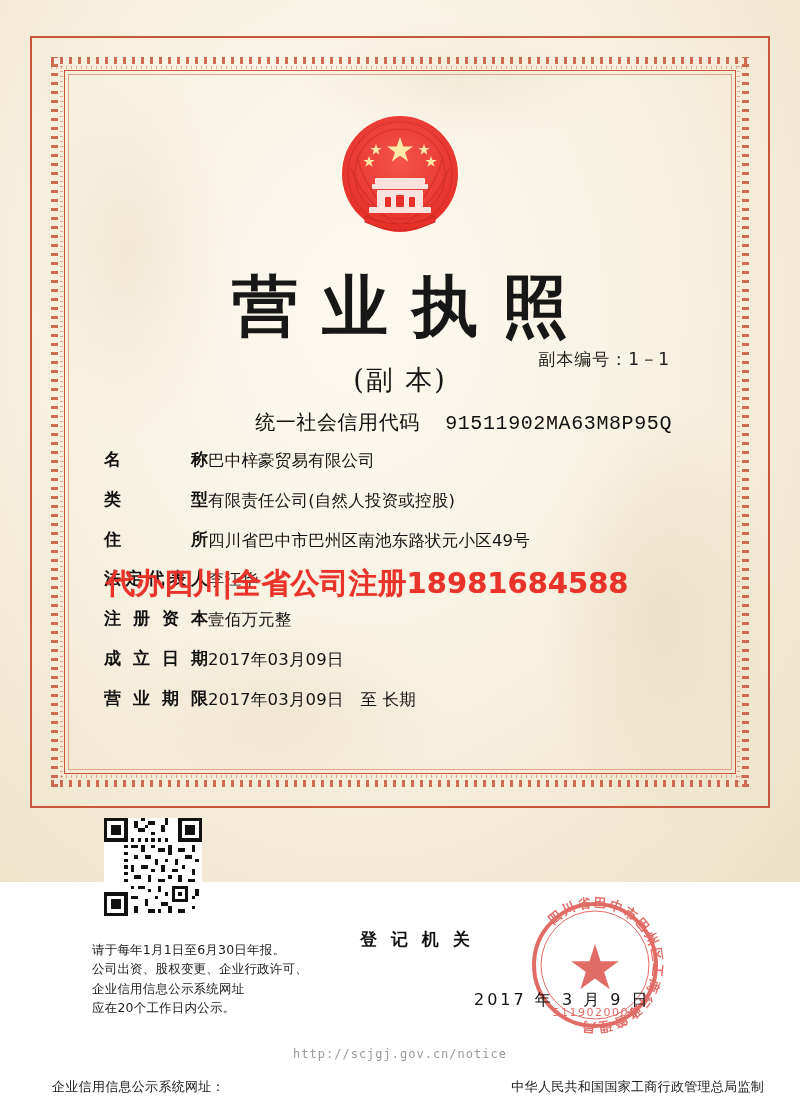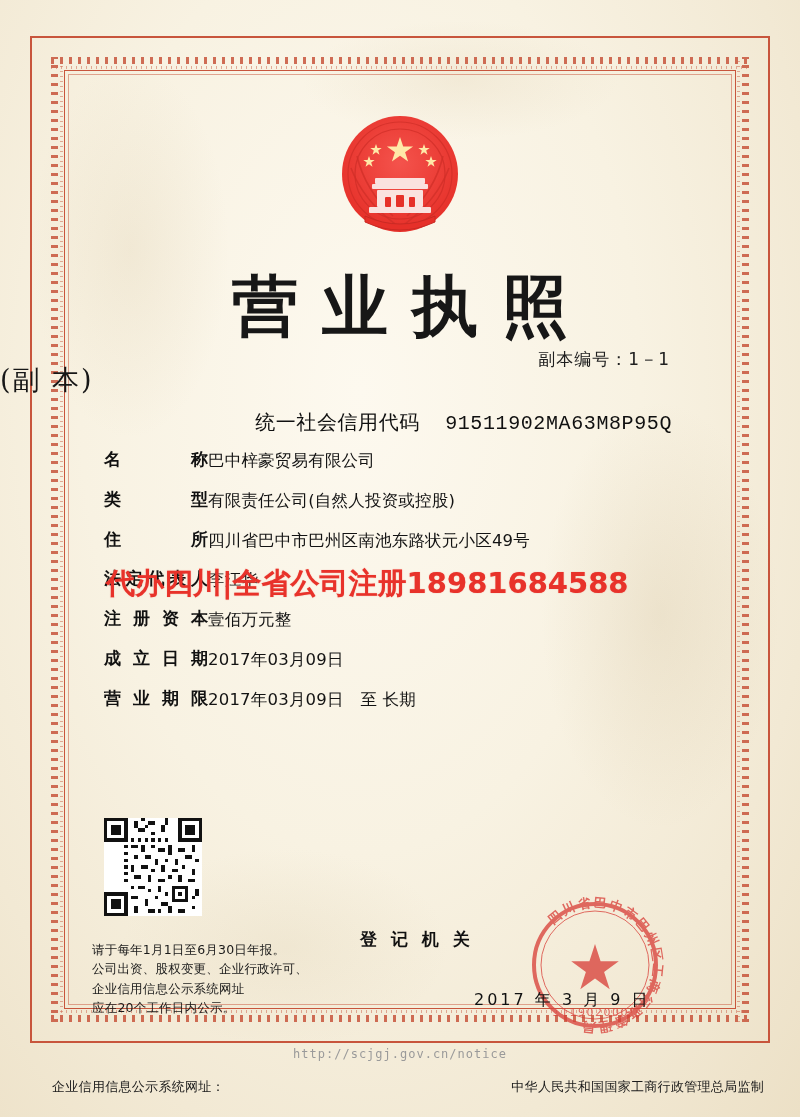--- a/index.html
+++ b/index.html
@@ -12,21 +12,21 @@
     height: 1117px;
     font-family: "DejaVu Sans", "Liberation Sans", sans-serif;
     overflow: hidden;
     position: relative;
   }
 
   
   #certificate {
     position: absolute;
     left: 0; top: 0;
-    width: 800px; height: 1117px;
+    width: 800px; height: 882px;
     background:
       radial-gradient(ellipse at 45% 35%, #fdf9ef 0%, #f8f2e2 45%, #f2e9d4 75%, #ece0c6 100%);
   }
 
   
   .stain {
     position: absolute;
     border-radius: 50%;
     pointer-events: none;
   }
@@ -96,21 +96,21 @@
     font-family: "DejaVu Serif", "Liberation Serif", serif;
     font-weight: bold;
     font-size: 66px;
     letter-spacing: 24px;
     text-indent: 24px;
     color: #171717;
   }
   .subtitle {
     position: absolute;
     left: 0; right: 0; top: 362px;
-    text-align: left;
+    text-align: center;
     font-family: "DejaVu Serif", "Liberation Serif", serif;
     font-size: 27px;
     letter-spacing: 2px;
     color: #171717;
   }
   .copy-no {
     position: absolute;
     right: 130px; top: 348px;
     font-size: 17px;
     color: #202020;

